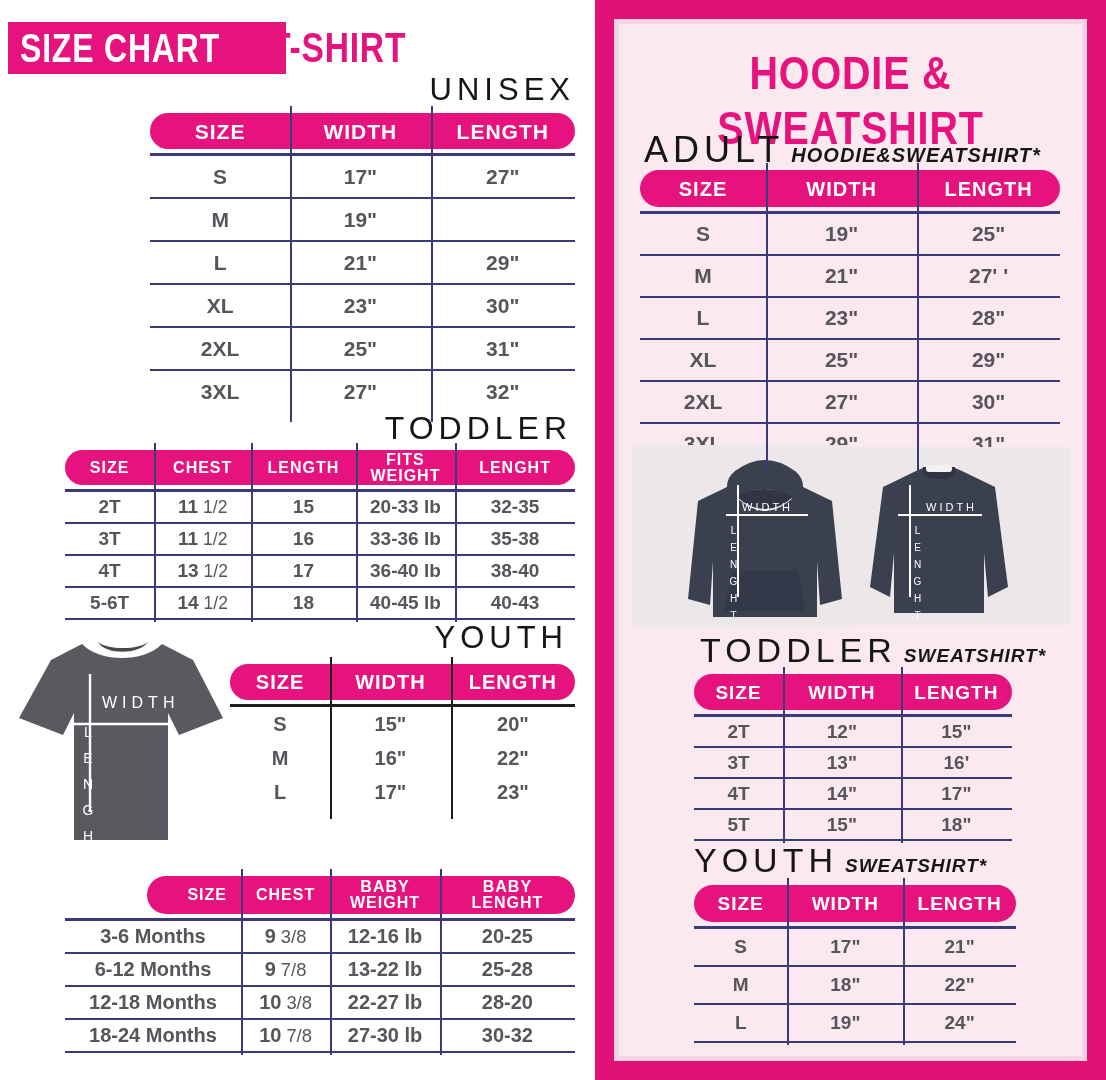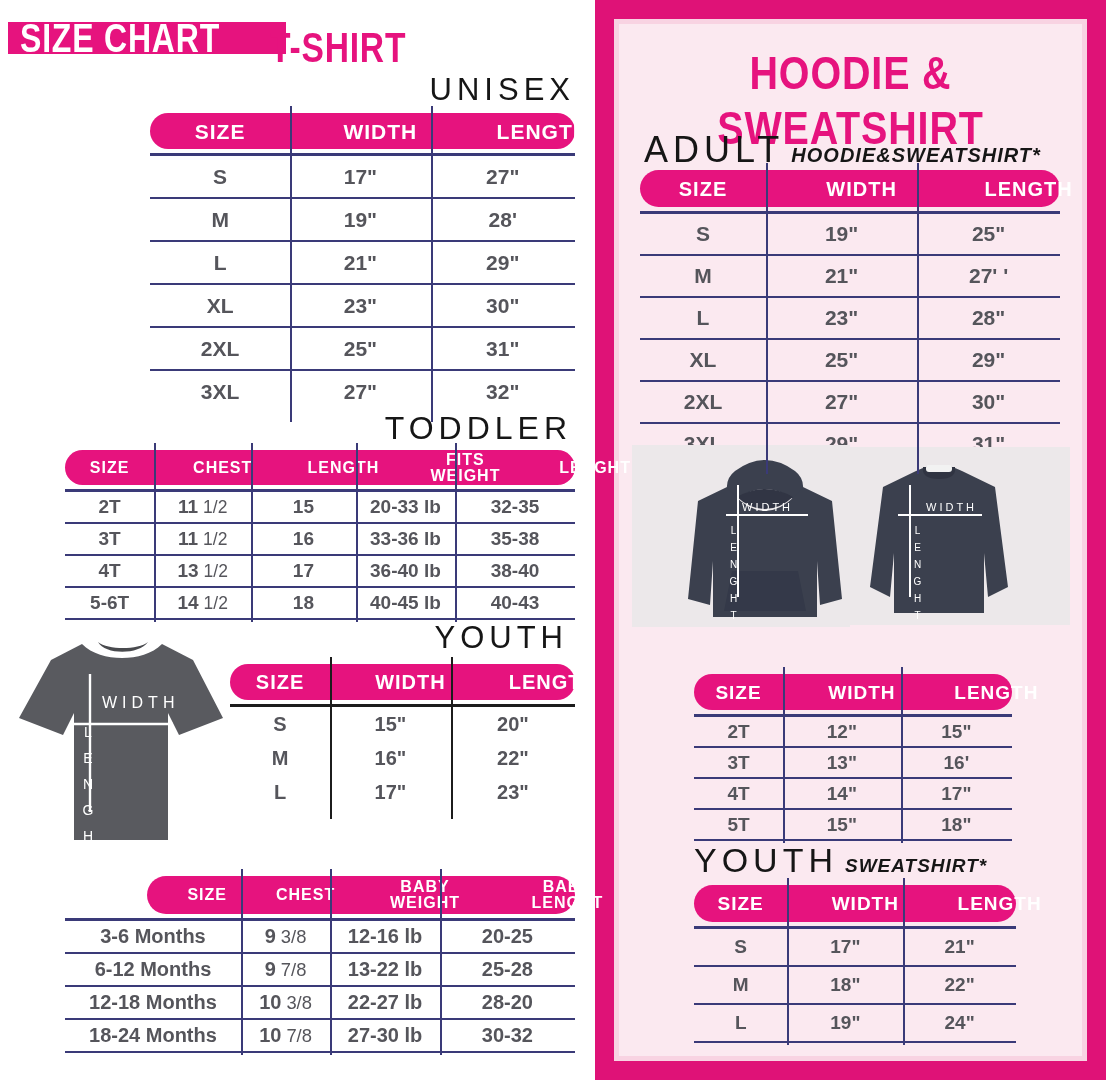--- a/index.html
+++ b/index.html
@@ -4,35 +4,35 @@
 <style>
   * { margin:0; padding:0; box-sizing:border-box; }
   html,body { background:#fff; }
   body { font-family:"Liberation Sans", sans-serif; }
   #stage { position:relative; width:1106px; height:1080px; background:#ffffff; overflow:hidden; }
 
   .condensed { display:inline-block; transform:scaleX(.8); transform-origin:left center; }
   .condensed-c { display:inline-block; transform:scaleX(.84); transform-origin:center center; }
 
   
-  #left-badge { position:absolute; left:8px; top:22px; height:32px; background:var(--pink);
+  #left-badge { position:absolute; left:8px; top:22px; height:52px; background:var(--pink);
     display:flex; align-items:center; padding:0 16px 0 12px; }
   #left-badge span { color:#fff; font-weight:bold; font-size:40px; letter-spacing:1px; }
   #tshirt-title { position:absolute; left:270px; top:24px; color:var(--pink);
     font-weight:bold; font-size:42px; letter-spacing:1px; }
 
   .thin-heading { color:#161616; font-weight:500; letter-spacing:5px; font-family:"Liberation Sans",sans-serif; }
   #unisex-heading  { position:absolute; left:150px; top:72px;  width:425px; text-align:right; font-size:31px; }
   #toddler-heading { position:absolute; left:65px;  top:410px; width:507px; text-align:right; font-size:32px; }
   #youth-heading   { position:absolute; left:230px; top:620px; width:338px; text-align:right; font-size:31px; }
   #baby-heading    { position:absolute; left:235px; top:830px; width:340px; text-align:center; font-size:29px; letter-spacing:4px;margin-top:45px; }
 
   
   .sc-table { position:absolute; --line:#3A3A78; --vline:#3A3A78; }
-  .sc-head { display:grid; background:var(--pink); border-radius:40px; align-items:center; position:relative; z-index:2;gap:20px; }
+  .sc-head { display:grid; background:var(--pink); border-radius:40px; align-items:center; position:relative; z-index:2; }
   .hcell { color:#fff; font-weight:bold; text-align:center; white-space:pre-line; line-height:1.0; letter-spacing:1px; }
   .hcell.right { text-align:right; padding-right:14px; }
   .sc-body { border-top:3px solid var(--line); margin-top:4px; }
   .sc-row { display:grid; }
   .sc-row + .sc-row { border-top:2px solid var(--line); }
   .no-rowlines .sc-row + .sc-row { border-top:none; }
   .bottom-line { border-bottom:2px solid var(--line); }
   .cell { display:flex; align-items:center; justify-content:center; gap:5px;
           font-weight:bold; color:#55555B; }
   .frac { font-weight:400; font-size:.92em; }
@@ -123,21 +123,20 @@
       </div>
       <div class="sc-body">
         <div class="sc-row" style="grid-template-columns: 33% 33% 34%;">
           <div class="cell">S</div>
           <div class="cell">17"</div>
           <div class="cell">27"</div>
         </div>
         <div class="sc-row" style="grid-template-columns: 33% 33% 34%;">
           <div class="cell">M</div>
           <div class="cell">19"</div>
-          <div class="cell">28'</div>
         </div>
         <div class="sc-row" style="grid-template-columns: 33% 33% 34%;">
           <div class="cell">L</div>
           <div class="cell">21"</div>
           <div class="cell">29"</div>
         </div>
         <div class="sc-row" style="grid-template-columns: 33% 33% 34%;">
           <div class="cell">XL</div>
           <div class="cell">23"</div>
           <div class="cell">30"</div>
@@ -379,20 +378,23 @@
           <path d="M56 14 Q79 2 102 14 L135 30 L148 130 L128 140 L124 96 L124 156 L34 156 L34 96 L30 140 L10 130 L23 30 Z" fill="#3B404E"></path>
           <path d="M63 10 L95 10 Q97 22 79 22 Q61 22 63 10 Z" fill="#303442"></path>
           <rect x="66" y="8" width="26" height="7" rx="3" fill="#f2f2f2"></rect>
           <line x1="38" y1="58" x2="122" y2="58" stroke="#fff" stroke-width="2"></line>
           <line x1="50" y1="28" x2="50" y2="140" stroke="#fff" stroke-width="2"></line>
         </svg>
         <div class="g-label-w">WIDTH</div>
         <div class="g-label-l">LENGHT</div>
       </div>
 
+      <div id="toddler-sweat-heading" class="section-heading">
+        <span class="big">TODDLER</span><span class="sub">SWEATSHIRT*</span>
+      </div>
       <div id="toddler-sweat-table" class="sc-table has-bottom">
           <div class="sc-head" style="grid-template-columns: 28% 37% 35%;">
             <div class="hcell">SIZE</div>
             <div class="hcell">WIDTH</div>
             <div class="hcell">LENGTH</div>
           </div>
           <div class="sc-body bottom-line">
             <div class="sc-row" style="grid-template-columns: 28% 37% 35%;">
               <div class="cell">2T</div>
               <div class="cell">12"</div>

